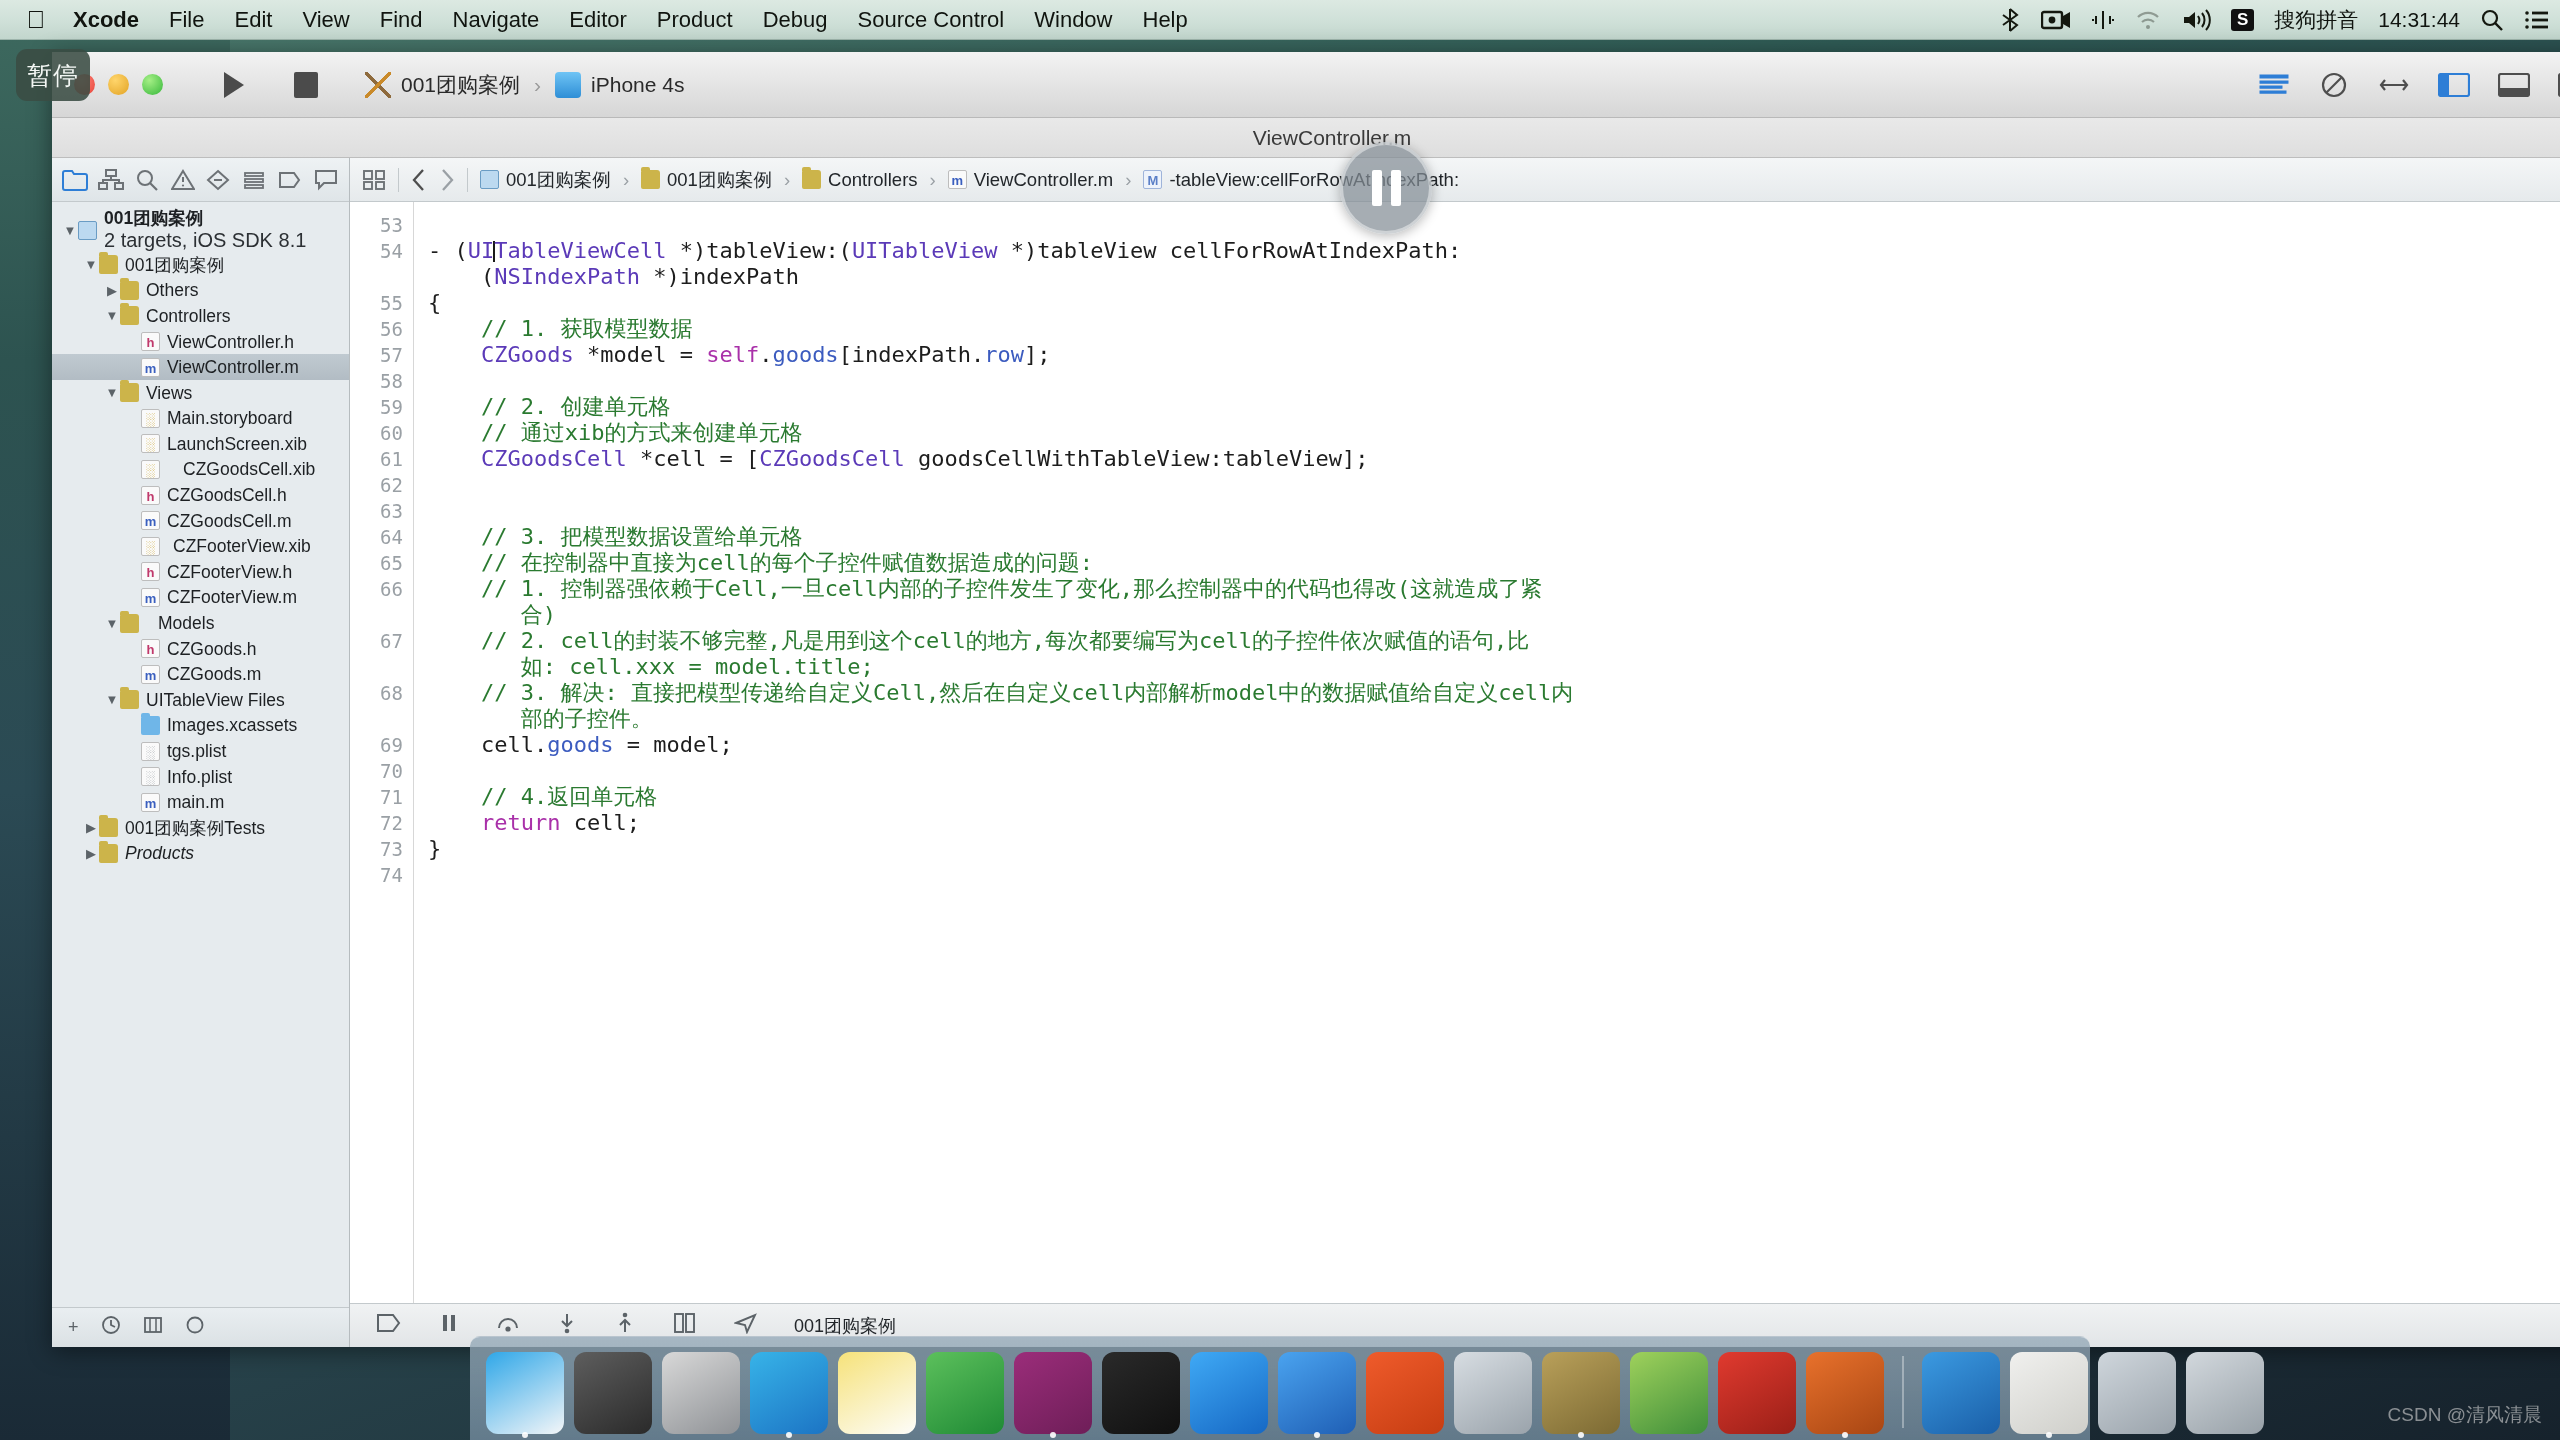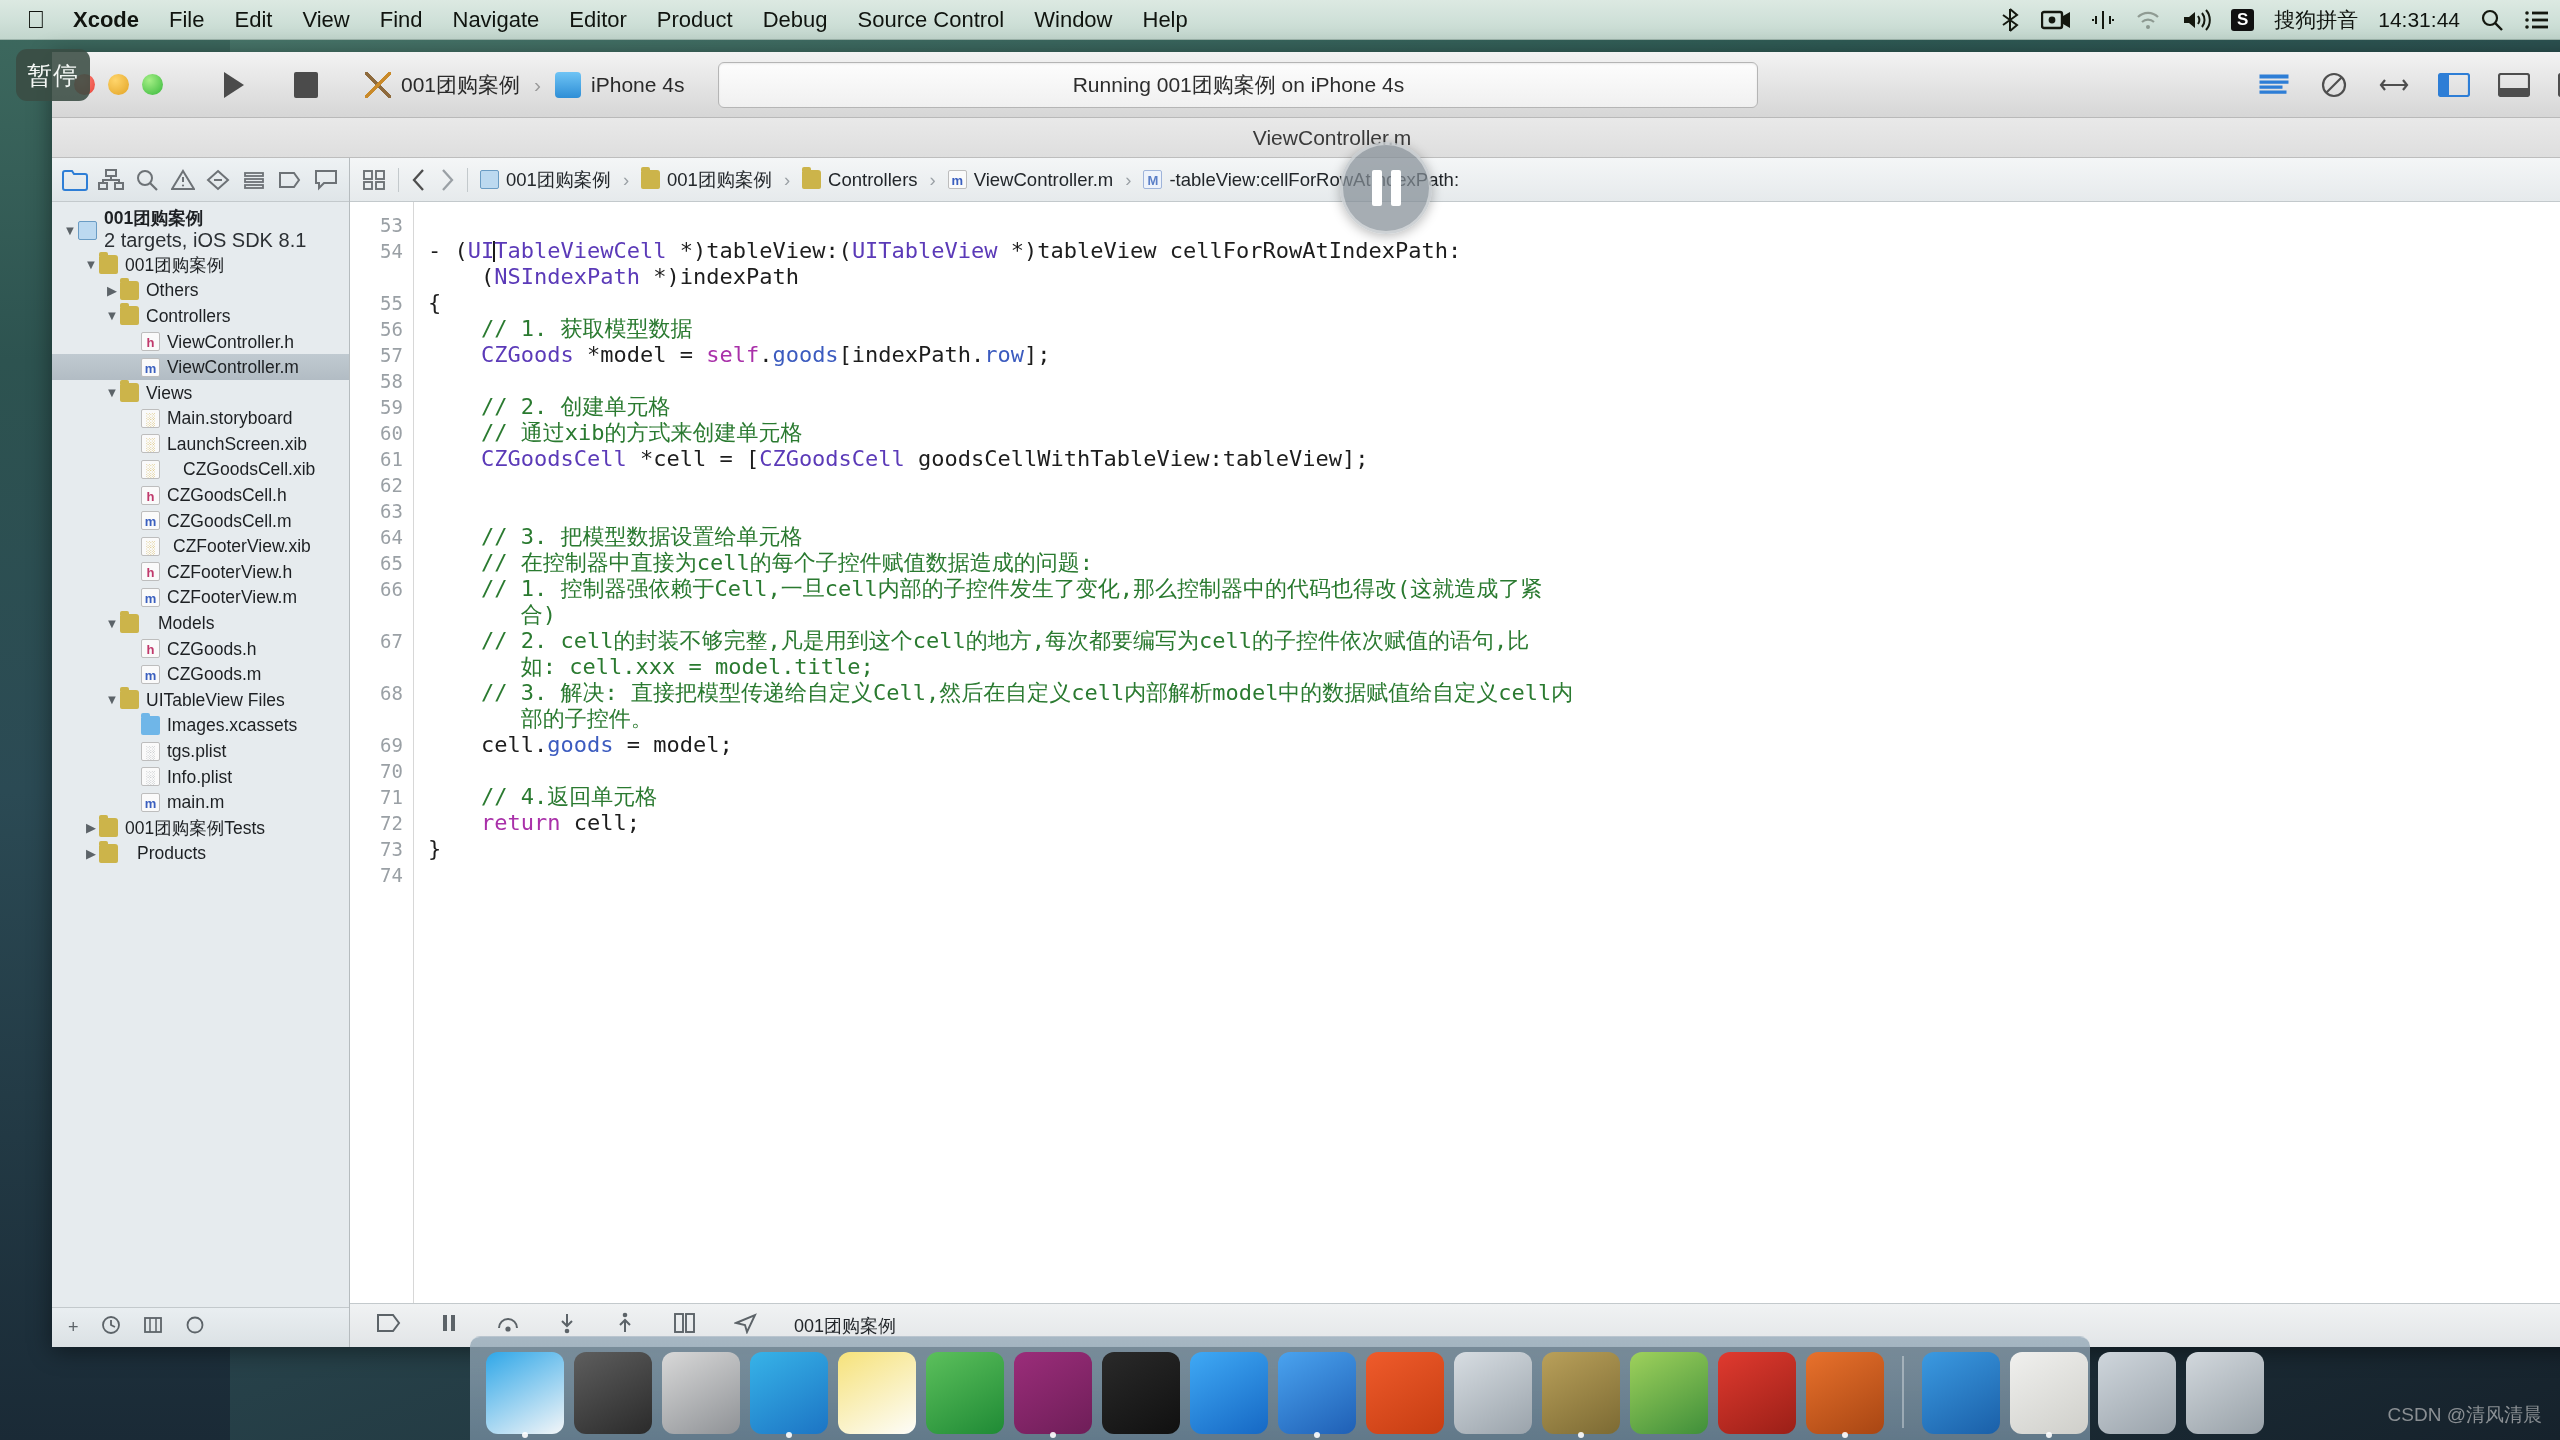--- a/index.html
+++ b/index.html
@@ -341,23 +341,20 @@
       </div>
 
     <div id="scheme">
       <span class="ico-xcodeapp"></span>
       <span>001团购案例</span>
       <span class="scheme-sep">›</span>
       <span class="ico-device"></span>
       <span>iPhone 4s</span>
     </div>
 
-    <div id="statusbar">
-      <span>Running 001团购案例 on iPhone 4s</span>
-    </div>
 
     <div id="tb-right">
       <span class="tb-ic accent">
         <svg width="30" height="24" viewBox="0 0 30 24" stroke="currentColor">
             <g fill="currentColor">
               <rect x="1" y="2" width="28" height="3"></rect>
               <rect x="1" y="8" width="28" height="2.2"></rect>
               <rect x="1" y="13" width="22" height="2.2"></rect>
               <rect x="1" y="18" width="26" height="2.2"></rect>
             </g>
@@ -650,21 +647,21 @@
             <span class="ic ic-folder"></span>
             <span style="margin-left: 7px; display: flex; flex-direction: column; line-height: 1.15;">
               <span class="label" style="margin-left: 0px;">001团购案例Tests</span>
             </span>
           </div>
           <div class="row">
             <span style="display: inline-block; flex: 0 0 auto; width: 31px;"></span>
             <span class="tw">▶</span>
             <span class="ic ic-folder"></span>
             <span style="margin-left: 7px; display: flex; flex-direction: column; line-height: 1.15;">
-              <span class="label" style="margin-left: 12px;">Products</span>
+              <span class="label" style="margin-left: 0px; font-style: italic;">Products</span>
             </span>
           </div>
         </div>
 
       <div id="nav-footer">
         <span>+</span>
         <span>
           <svg width="20" height="20" viewBox="0 0 20 20">
               <circle cx="10" cy="10" r="8" stroke="#5c6368" stroke-width="1.8" fill="none"></circle>
               <path d="M10 5 v5 l4 2" stroke="#5c6368" stroke-width="1.8" fill="none"></path>

